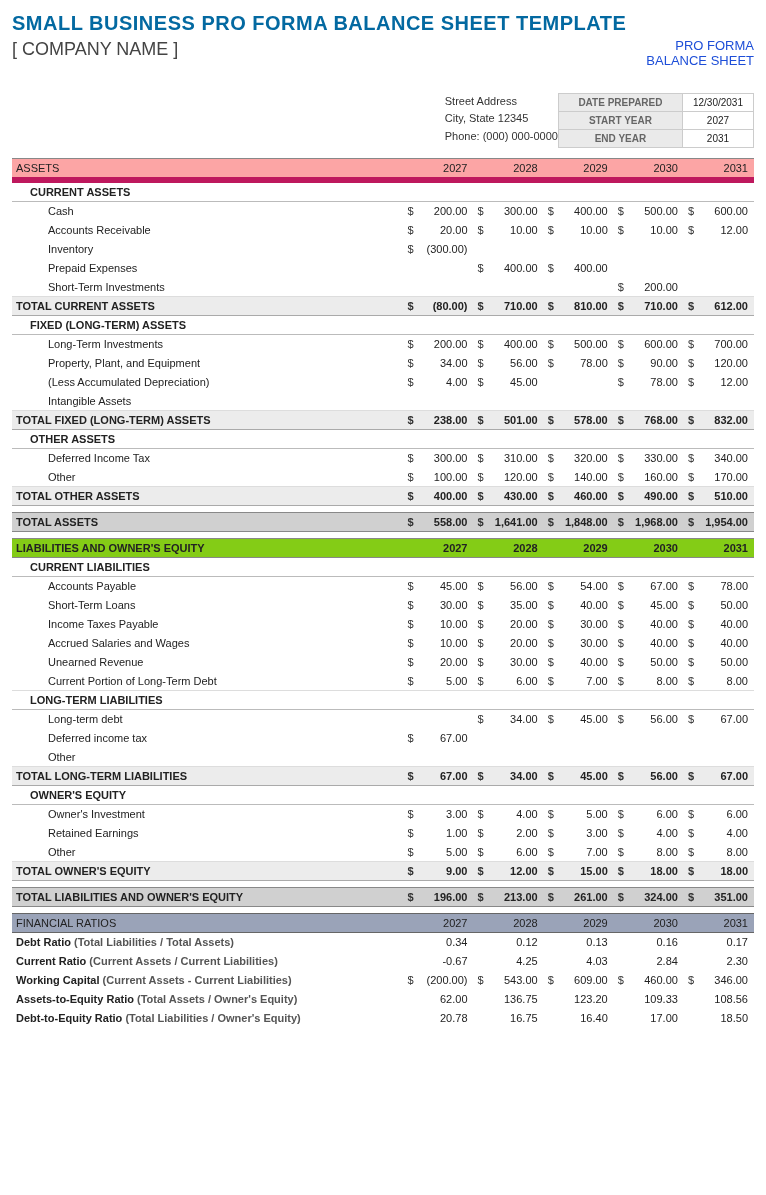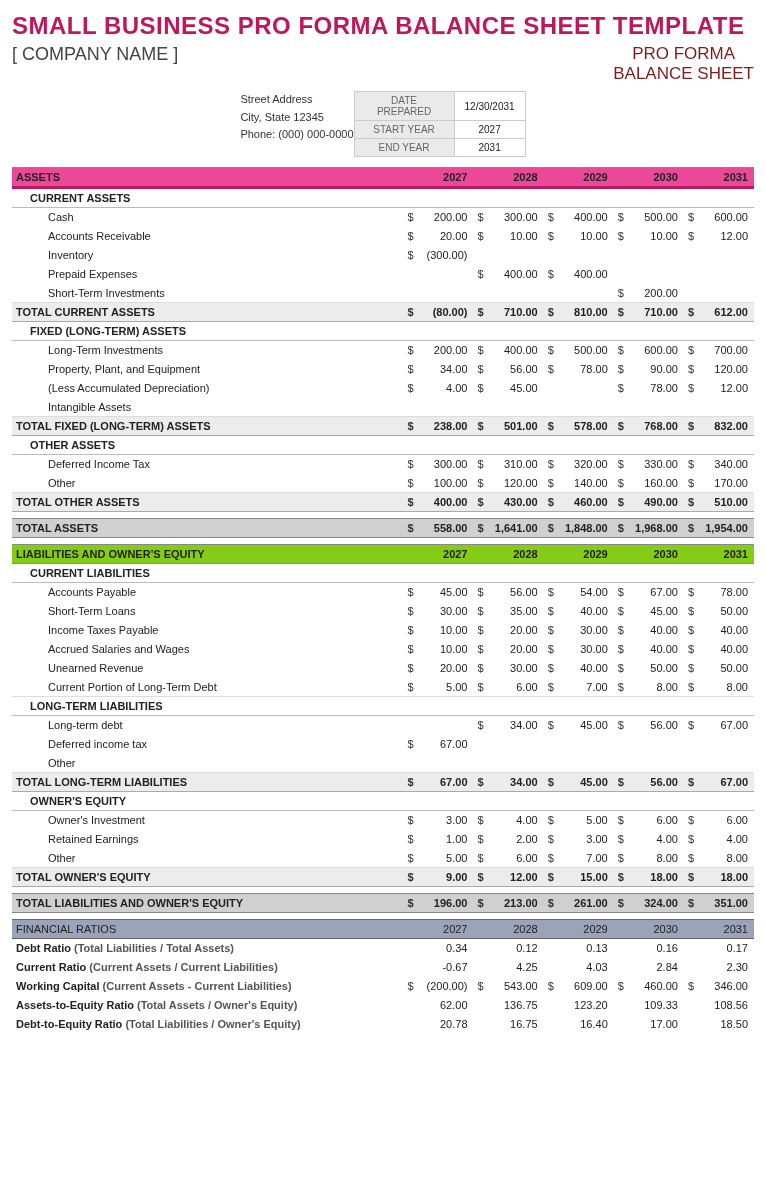--- a/index.html
+++ b/index.html
@@ -1,34 +1,34 @@
 <!DOCTYPE html>
 <html><head>
 <meta charset="utf-8">
 <style>
 *{box-sizing:border-box;margin:0;padding:0}
 body{font-family:"Segoe UI",Arial,sans-serif;font-size:11px;color:#222;background:#fff;padding:12px;width:766px}
-.main-title{font-size:24px;font-weight:bold;color:#be185d;letter-spacing:.5px;margin-bottom:4px}
-.top-row{display:flex;justify-content:space-between;align-items:flex-start;margin-bottom:8px}
+.main-title{font-size:20px;font-weight:bold;color:#0369a1;letter-spacing:.5px;margin-bottom:4px}
+.top-row{display:flex;justify-content:space-between;align-items:flex-start;margin-bottom:24px}
 .company-name{font-size:18px;color:#444;font-weight:500}
-.pro-forma{text-align:center;color:#7f1d1d;font-size:17px;line-height:1.15}
-.info-row{display:flex;justify-content:center;align-items:flex-start;margin-bottom:10px}
+.pro-forma{text-align:right;color:#1d4ed8;font-size:13px;line-height:1.15}
+.info-row{display:flex;justify-content:flex-end;align-items:flex-start;margin-bottom:10px}
 .addr{font-size:11px;line-height:1.6;color:#333}
 .meta-tbl{border-collapse:collapse;font-size:10px}
 .meta-tbl td{border:1px solid #ccc;padding:3px 10px;text-align:center}
-.meta-tbl td:first-child{background:#eaeaea;color:#666;font-weight:normal;width:100px}
+.meta-tbl td:first-child{background:#eaeaea;color:#666;font-weight:bold;width:124px}
 .meta-tbl td:last-child{width:56px}
 table.sheet{width:100%;border-collapse:collapse;font-size:11px}
 .sheet td{padding:3px 4px;height:19px;vertical-align:middle}
 .sheet .sym{width:14px;text-align:left;color:#333}
 .sheet .val{width:56px;text-align:right;padding-right:6px}
 .sheet .lbl{padding-left:4px}
 .sheet .indent1{padding-left:18px}
 .sheet .indent2{padding-left:36px}
-.hdr-assets td{background:#ec4899;font-weight:bold;border-top:1px solid #888;border-bottom:3px solid #be185d}
+.hdr-assets td{background:#fca5a5;font-weight:normal;border-top:1px solid #888;border-bottom:6px solid #be185d}
 .hdr-liab td{background:#84cc16;font-weight:bold;border-top:1px solid #888;border-bottom:1px solid #888}
 .hdr-fin td{background:#9aa3b8;font-weight:normal;color:#222;border-top:1px solid #666;border-bottom:1px solid #666}
 .sub-hdr td{font-weight:bold;border-bottom:1px solid #bbb}
 .sub-total td{background:#ececec;font-weight:bold;border-top:1px solid #aaa;border-bottom:1px solid #aaa}
 .grand-total td{background:#d0d0d0;font-weight:bold;border-top:1px solid #888;border-bottom:1px solid #888}
 .spacer td{height:6px}
 .line-bot td{border-bottom:1px solid #ddd}
 .note{color:#555;font-weight:bold}
 .hdr-assets .val,.hdr-liab .val,.hdr-fin .val{text-align:right;padding-right:6px}
 </style>

